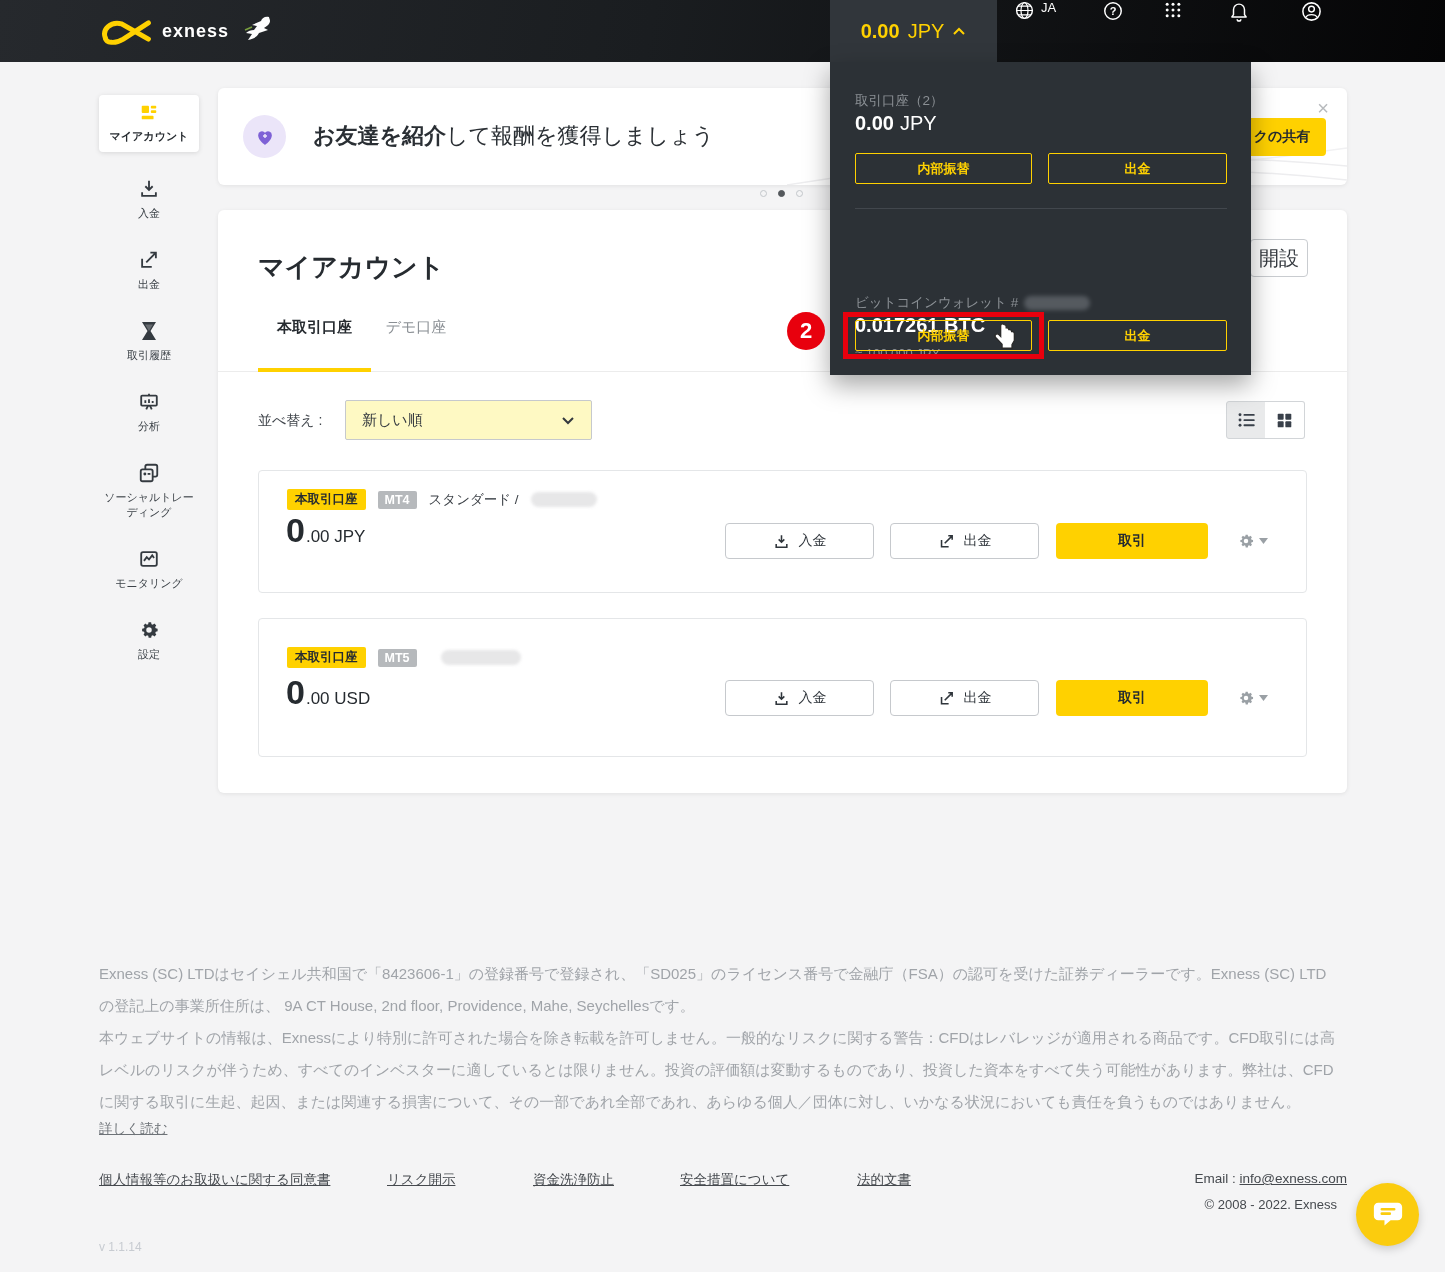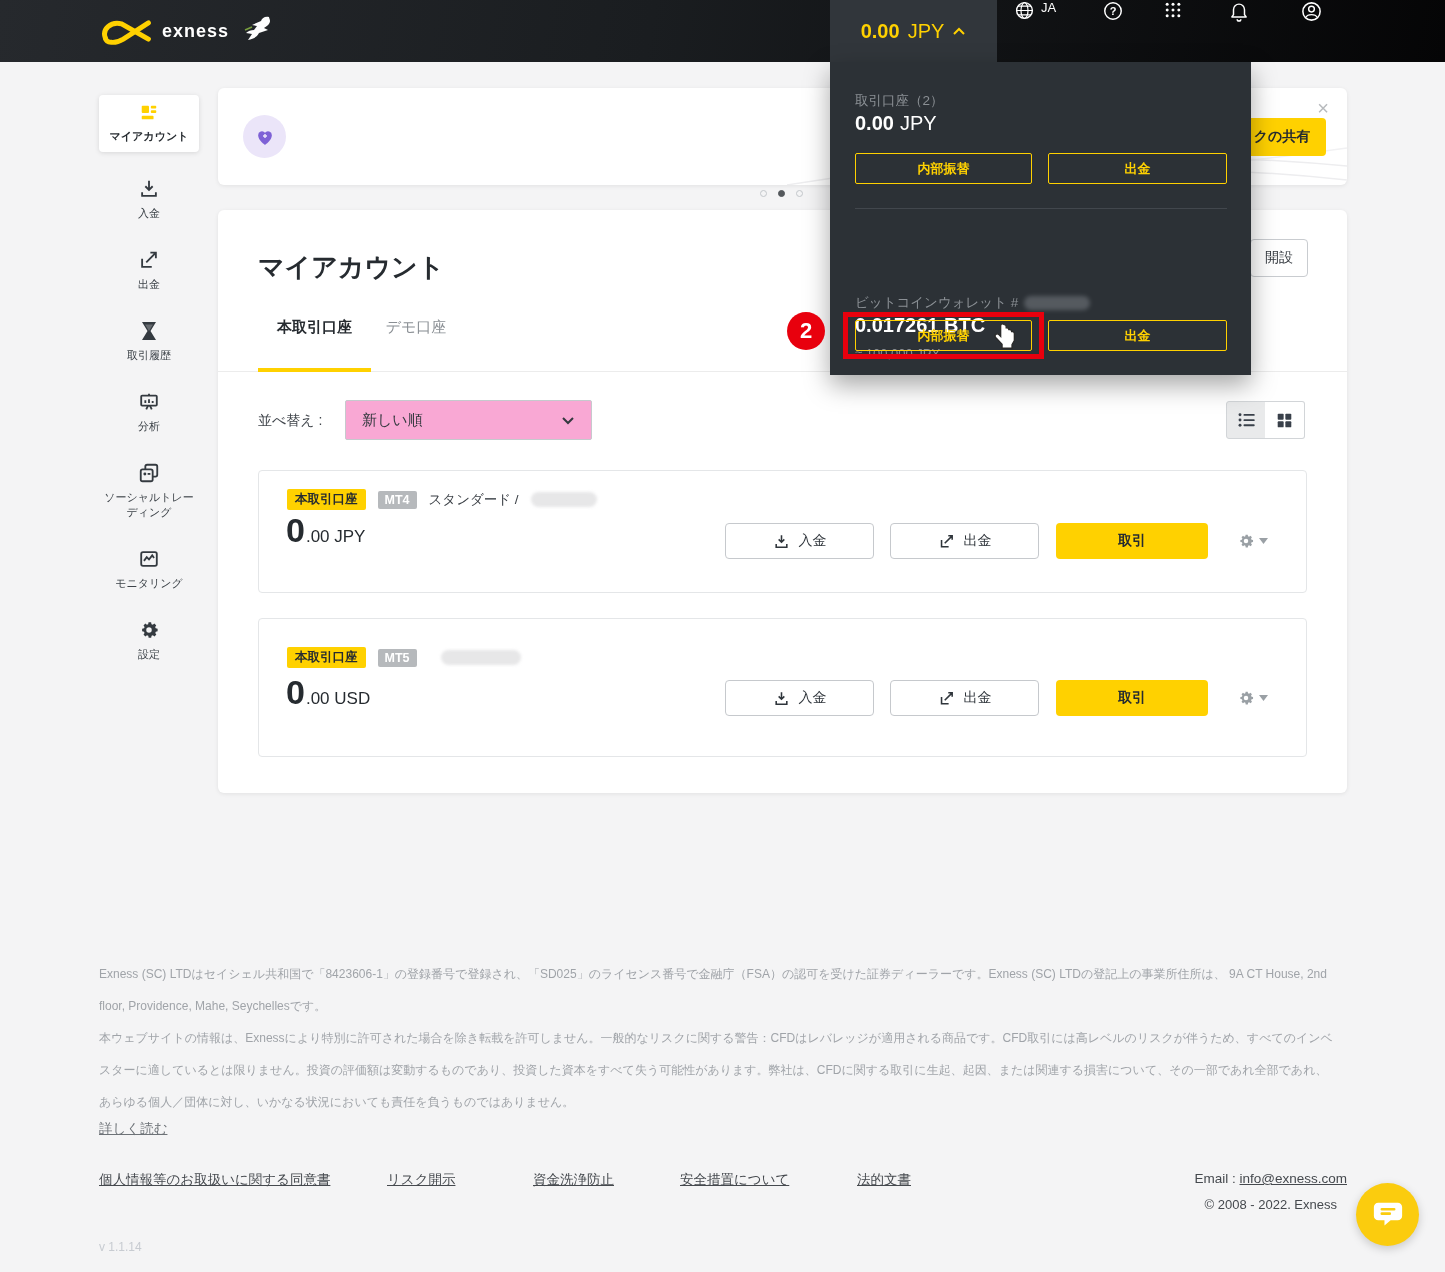--- a/index.html
+++ b/index.html
@@ -71,30 +71,30 @@
     border-radius:4px; font-size:14px; font-weight:700; color:#262b30; z-index:30;
     display:flex; align-items:center; justify-content:center; }
   .dots { position:absolute; left:760px; top:190px; display:flex; gap:11px; z-index:10; }
   .dot { width:7px; height:7px; border-radius:50%; border:1px solid #c3c7cb; background:transparent; }
   .dot.active { background:#54585c; border-color:#54585c; }
 
   
   .main-card { position:absolute; left:218px; top:210px; width:1129px; height:583px; background:#fff;
     border-radius:6px; box-shadow:0 1px 4px rgba(0,0,0,.08); z-index:20; }
   .new-acct-btn { position:absolute; left:1250px; top:239px; width:58px; height:38px;
-    border:1px solid #c9ccd0; border-radius:4px; background:#fff; font-size:14px; color:#33383e;
+    border:1px solid #c9ccd0; border-radius:4px; background:#fff; font-size:20px; color:#33383e;
     z-index:30; display:flex; align-items:center; justify-content:center; }
   .page-title { position:absolute; left:40px; top:40px; font-size:26px; font-weight:700; color:#262b30; }
   .tabs-line { position:absolute; left:0; top:161px; width:100%; height:1px; background:#ececec; }
   .tab { position:absolute; top:108px; font-size:15px; }
   .tab-real { left:40px; width:113px; text-align:center; font-weight:700; color:#262b30; }
   .tab-demo { left:154px; width:88px; text-align:center; color:#8a8f94; }
   .tab-underline { position:absolute; left:40px; top:158px; width:113px; height:4px; background:#ffd100; }
   .sort-label { position:absolute; left:40px; top:202px; font-size:14px; color:#41464c; }
-  .sort-select { position:absolute; left:127px; top:190px; width:247px; height:40px; background:#f9a8d4;
+  .sort-select { position:absolute; left:127px; top:190px; width:247px; height:40px; background:#fef9c3;
     border:1px solid #c6c9cd; border-radius:2px; display:flex; align-items:center; padding:0 16px;
     font-size:15px; color:#33383e; }
   .sort-select svg { margin-left:auto; }
   .view-toggle { position:absolute; top:191px; width:40px; height:38px; border:1px solid #d2d5d8;
     display:flex; align-items:center; justify-content:center; }
   .vt-list { left:1008px; background:#e9eaeb; border-radius:3px 0 0 3px; }
   .vt-grid { left:1047px; background:#fff; border-radius:0 3px 3px 0; border-left:none; }
 
   .acct-card { position:absolute; left:40px; width:1049px; border:1px solid #e4e6e8; border-radius:4px; background:#fff; }
   .card-1 { top:260px; height:123px; } .card-2 { top:408px; height:139px; }
@@ -106,21 +106,21 @@
   .balance-line { position:absolute; left:27px; display:flex; align-items:baseline; gap:2px; color:#262b30; }
   .balance-line .big { font-size:34px; font-weight:700; letter-spacing:-1px; }
   .balance-line .small { font-size:17px; font-weight:400; }
   .acct-btn { position:absolute; height:36px; border:1px solid #c6c9cd; border-radius:4px; background:#fff;
     font-size:14px; color:#2f353b; display:flex; align-items:center; justify-content:center; gap:9px; }
   .b-dep { left:466px; width:149px; } .b-wd { left:631px; width:149px; }
   .b-trade { left:797px; width:152px; background:#ffd100; border:none; font-weight:700; color:#262b30; }
   .gear-group { position:absolute; left:978px; display:flex; align-items:center; gap:4px; color:#9aa0a5; height:36px; }
 
   
-  .fpara { position:absolute; left:99px; width:1240px; font-size:12px; line-height:32px; color:#a0a4a9; }
+  .fpara { position:absolute; left:99px; width:1240px; font-size:15px; line-height:32px; color:#a0a4a9; }
   .fp1 { top:958px; } .fp2 { top:1022px; }
   .read-more { position:absolute; left:99px; top:1120px; font-size:13.5px; color:#6d7277; text-decoration:underline; }
   .flink { position:absolute; top:1171px; font-size:13.5px; color:#45494e; text-decoration:underline; }
   .fl-0 { left:99px; } .fl-1 { left:387px; } .fl-2 { left:533px; } .fl-3 { left:680px; } .fl-4 { left:857px; }
   .femail { position:absolute; top:1171px; right:98px; font-size:13.5px; color:#45494e; }
   .femail a { color:#45494e; text-decoration:underline; }
   .fcopy { position:absolute; top:1197px; right:108px; font-size:13px; color:#45494e; }
   .fversion { position:absolute; left:99px; top:1240px; font-size:12px; color:#c7cbd1; }
   .chat-btn { position:absolute; left:1356px; top:1183px; width:63px; height:63px; border-radius:50%;
     background:#fbcc0e; box-shadow:0 3px 10px rgba(0,0,0,.18); display:flex; align-items:center; justify-content:center; z-index:40; }
@@ -274,20 +274,23 @@
     <path d="M60 97 Q330 52 620 78" stroke="#ededef" stroke-width="1.5" fill="none"></path>
     <path d="M140 97 Q400 68 620 92" stroke="#ededef" stroke-width="1.5" fill="none"></path>
     <path d="M240 97 Q450 84 620 60" stroke="#f1f1f3" stroke-width="1.5" fill="none"></path>
   </svg>
   <div class="heart-wrap">
     <svg width="22" height="22" viewBox="0 0 24 24">
       <path d="M12 20.5S4.5 15.5 4.5 10a4.2 4.2 0 017.5-2.6A4.2 4.2 0 0119.5 10c0 5.5-7.5 10.5-7.5 10.5z" fill="#7e61d6"></path>
       <path d="M12 8.8v4.4 M9.8 11h4.4" stroke="#ebe5f9" stroke-width="1.6" fill="none"></path>
     </svg>
   </div>
+  <div class="banner-title">
+    <b>お友達を紹介</b><span>して報酬を獲得しましょう</span>
+  </div>
   <button class="banner-close">×</button>
 </section>
 <button class="share-btn">クの共有</button>
 <div class="dots">
   <span class="dot"></span>
   <span class="dot active"></span>
   <span class="dot"></span>
 </div>
 
 <section class="main-card">

